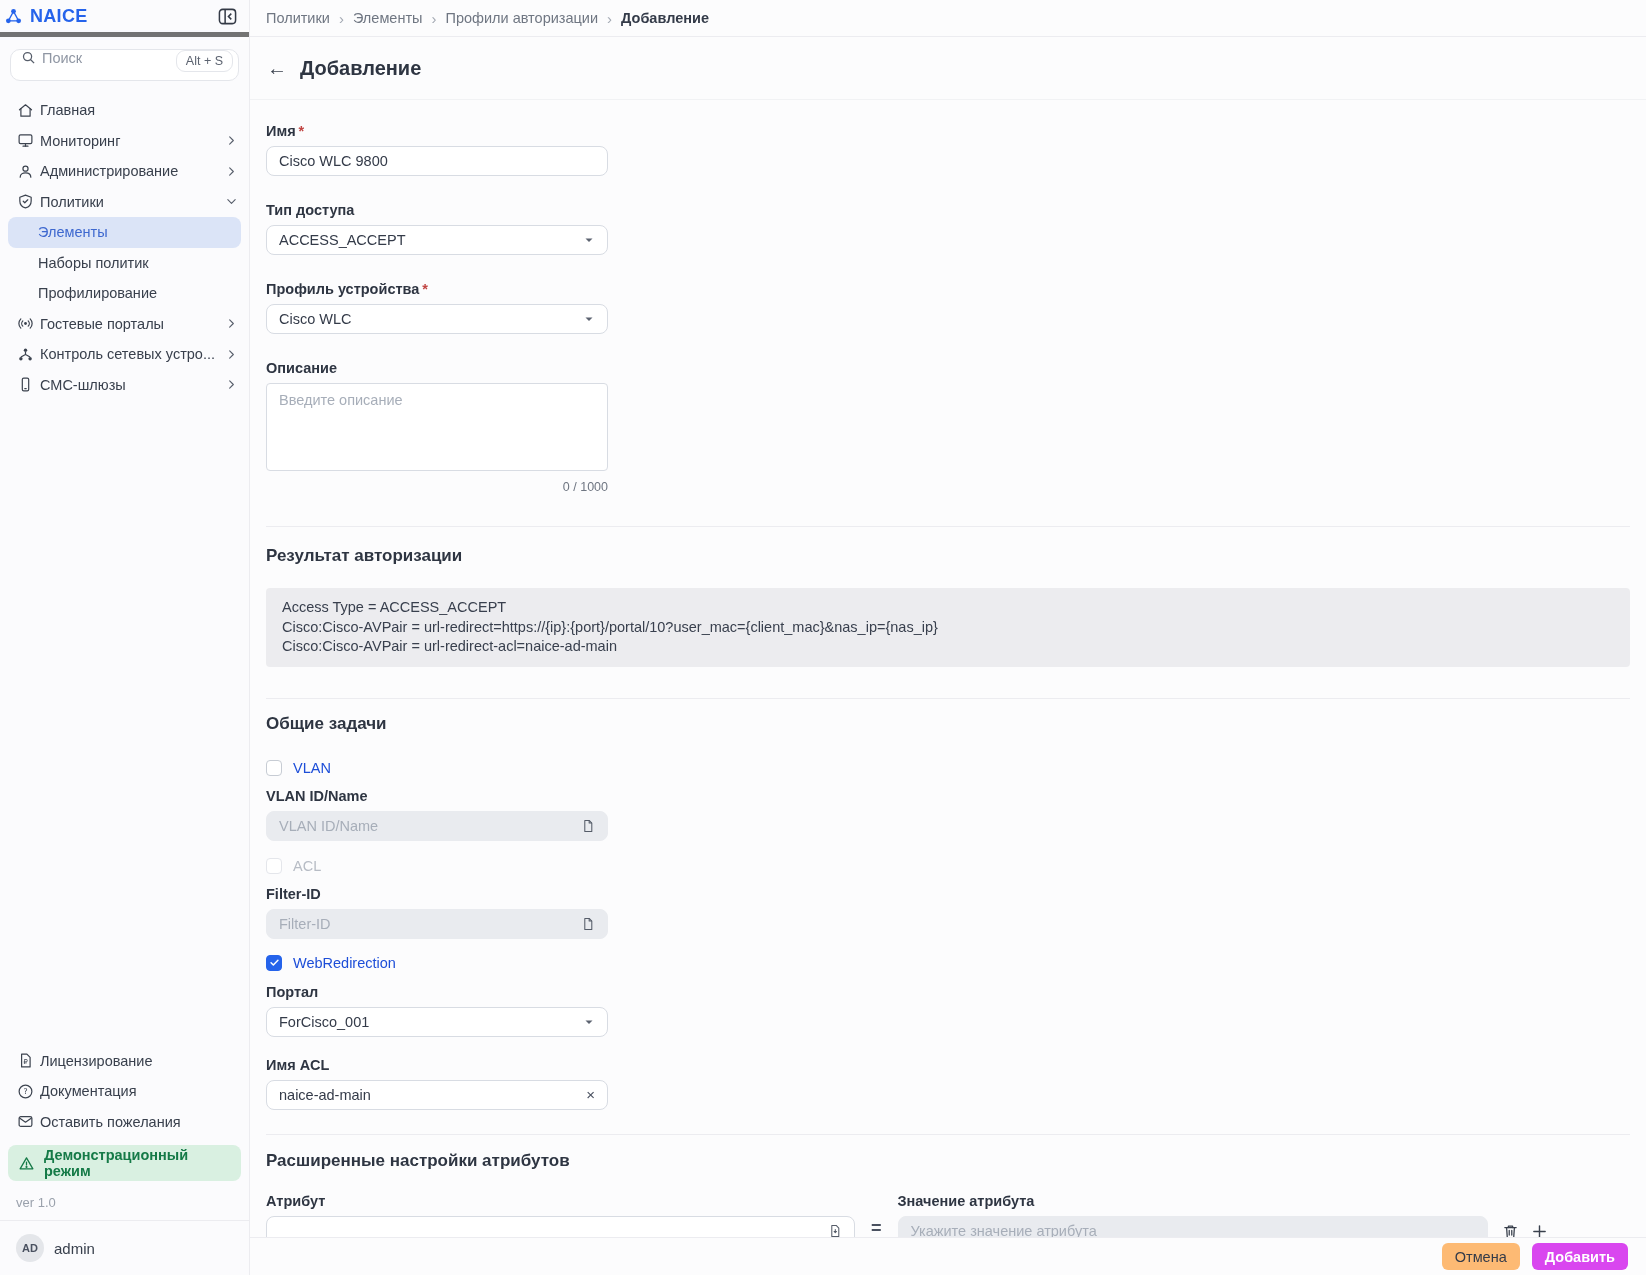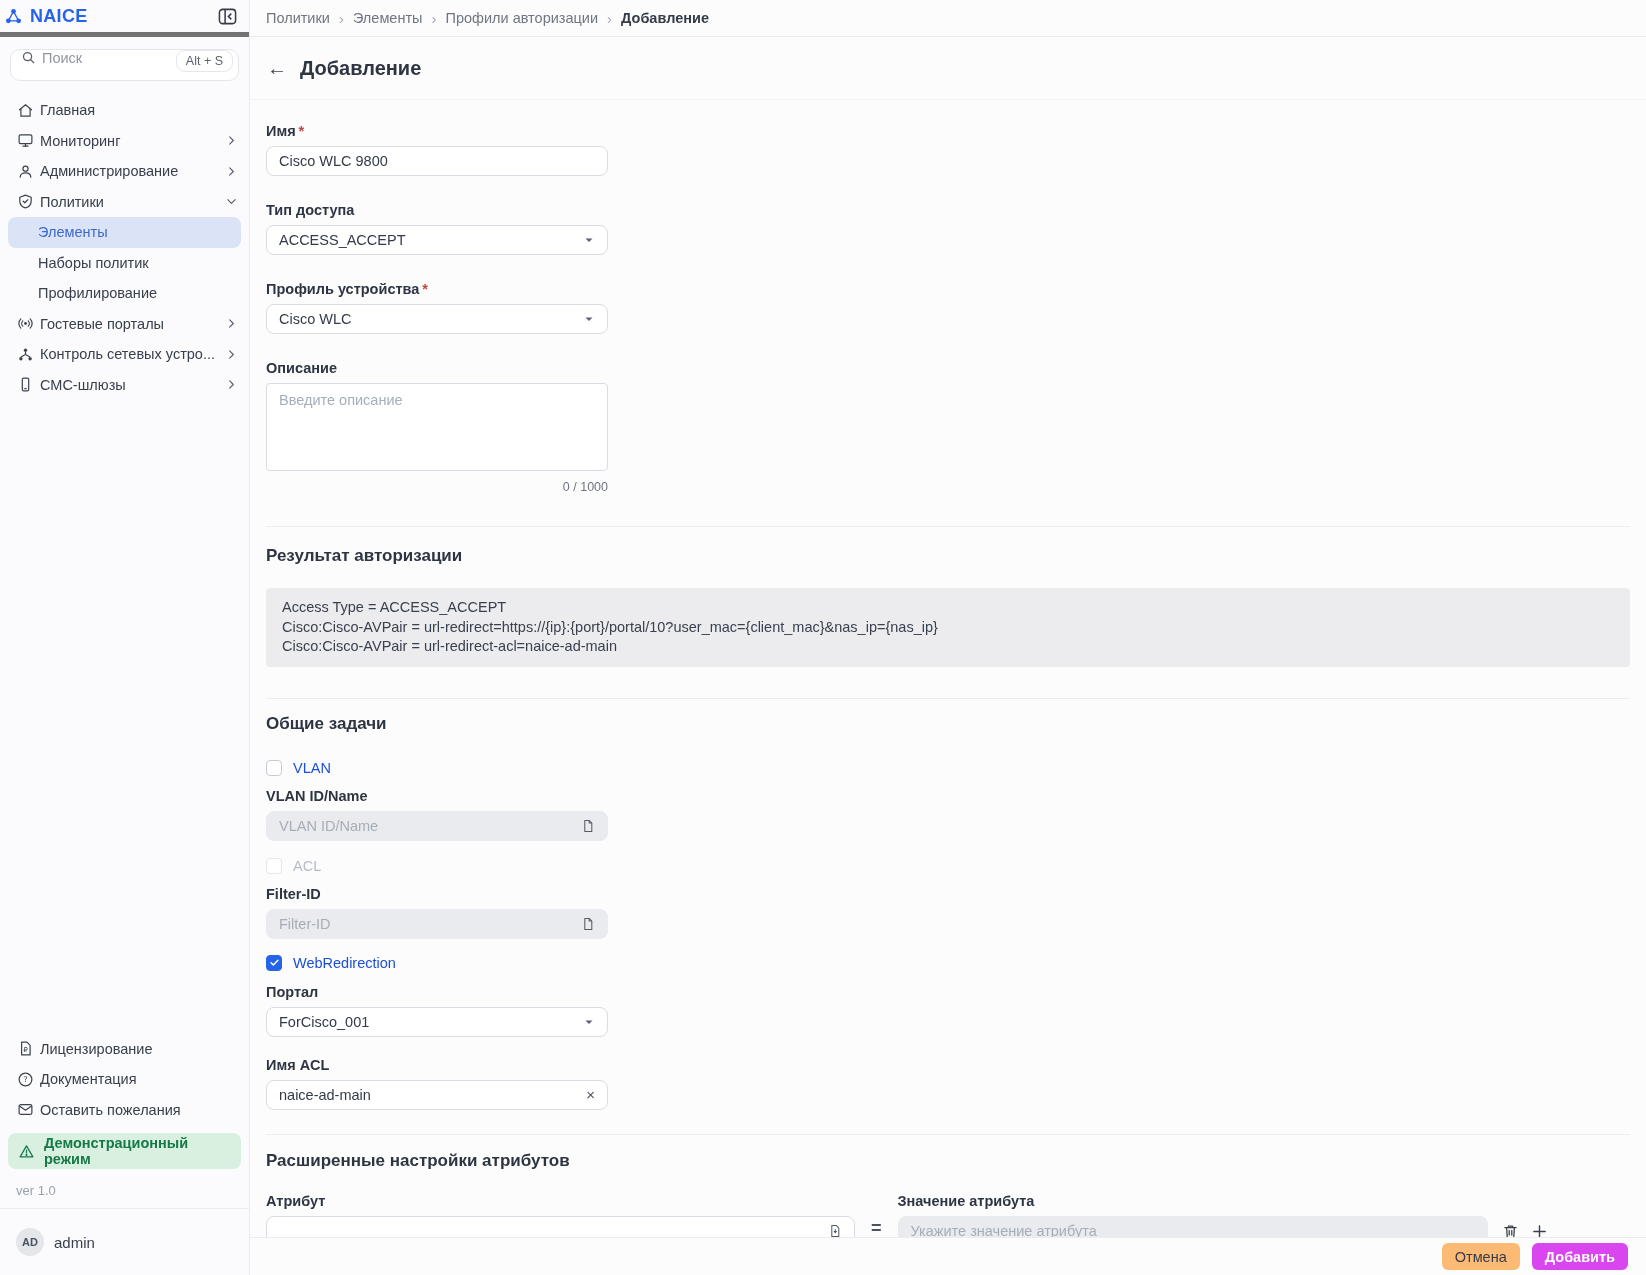--- a/index.html
+++ b/index.html
@@ -20,21 +20,21 @@
   .kbd-badge { border:1px solid #e4e6eb; border-radius:9px; padding:3px 9px; font-size:12.5px; color:#5c6370; background:#fff; white-space:nowrap; }
   .nav { margin-top:8px; }
   .nav-item { height:30.5px; display:flex; align-items:center; padding:0 12px 0 16px; font-size:14.5px; color:#39404d; cursor:pointer; }
   .nav-icon { width:19px; height:19px; margin-right:5px; display:flex; align-items:center; justify-content:center; color:#3c434f; flex:0 0 19px; }
   .nav-chevron { margin-left:auto; display:flex; color:#565d6a; }
   .nav-child { padding-left:38px; }
   .nav-child.active { background:#dbe4f7; border-radius:8px; margin:0 8px; padding-left:30px; color:#3e68cf; }
   .sb-spacer { flex:1; }
   .demo-badge { margin:8px; height:36px; border-radius:8px; background:#d9f0e1; color:#157a47; display:flex; align-items:center; gap:9px; padding:0 10px; font-size:14.5px; font-weight:700; }
   .version { margin:6px 16px 0 16px; font-size:13px; color:#9aa1ac; }
-  .user-row { border-top:1px solid #ececf0; margin-top:10px; padding:19px 16px; display:flex; align-items:center; gap:10px; font-size:15px; color:#39404d; }
+  .user-row { border-top:1px solid #ececf0; margin-top:10px; padding:13px 16px; display:flex; align-items:center; gap:10px; font-size:15px; color:#39404d; }
   .avatar { width:28px; height:28px; border-radius:50%; background:#e4e6ea; color:#4a5160; font-size:11px; font-weight:700; display:flex; align-items:center; justify-content:center; }
 
   
   .main { flex:1; position:relative; background:#fcfcfd; display:flex; flex-direction:column; }
   .breadcrumb-bar { height:37px; border-bottom:1px solid #ececf0; display:flex; align-items:center; gap:9px; padding:0 16px; font-size:14.5px; color:#6f7682; flex:0 0 37px; }
   .crumb { cursor:pointer; }
   .crumb-sep { color:#a3a9b3; font-size:15px; }
   .crumb.current { color:#343b49; font-weight:700; cursor:default; }
   .title-row { height:63px; border-bottom:1px solid #f1f2f4; display:flex; align-items:center; gap:13px; padding-left:17px; flex:0 0 63px; }
   .back-arrow { font-size:20px; color:#39404d; cursor:pointer; line-height:1; }

